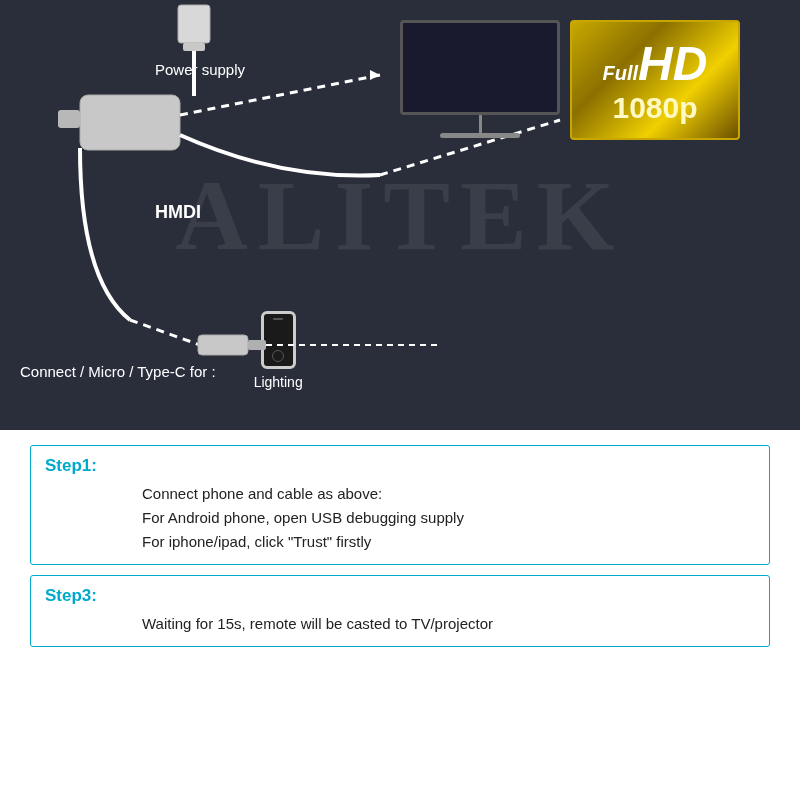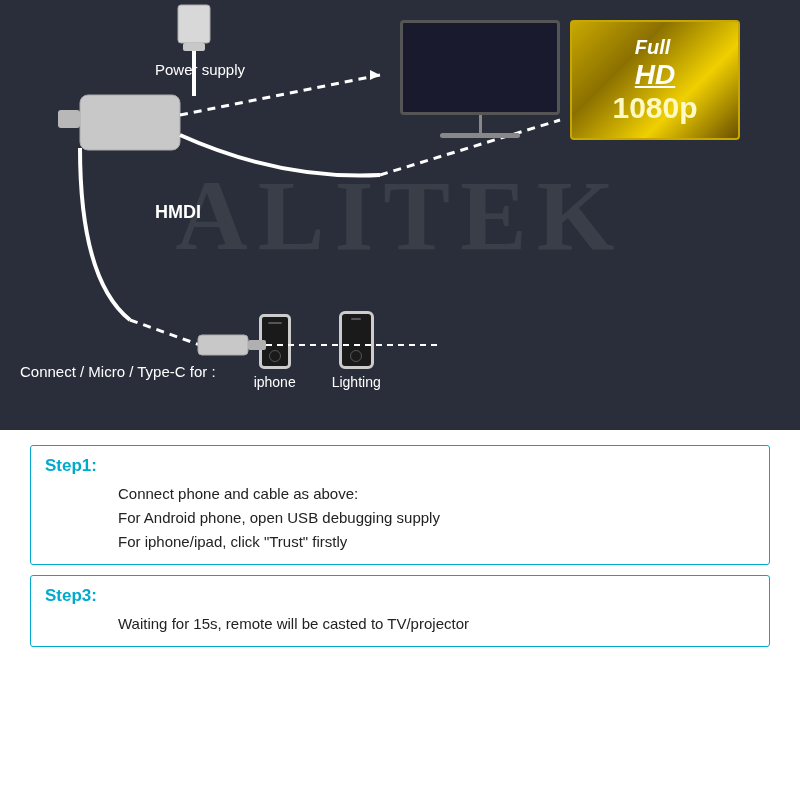--- a/index.html
+++ b/index.html
@@ -214,20 +214,21 @@
       padding: 15px 30px;
     }
 
     .step-row {
       display: flex;
       align-items: flex-start;
       border: 1.5px solid #00aacc;
       border-radius: 3px;
       padding: 10px 14px;
       margin-bottom: 10px;
+      gap: 24px;
     }
     .step-label {
       font-size: 17px;
       font-weight: 900;
       color: #00aacc;
       min-width: 65px;
       white-space: nowrap;
     }
     .step-content {
       font-size: 15px;
@@ -239,23 +240,23 @@
       margin-left: 8px;
     }
   </style>
 </head>
 <body>
 
 <div class="top-section">
   <div class="watermark">ALITEK</div>
 
   <div class="fullhd-badge">
-    <div style="display:flex;align-items:baseline;gap:0;flex-direction:column;">
+    <div style="display:flex;align-items:baseline;gap:0;">
       <span style="color:#fff;font-size:20px;font-style:italic;font-weight:900;">Full</span>
-      <span style="color:#fff;font-size:28px;font-weight:900;font-style:italic;text-decoration:underline;">HD</span>
+      <span style="color:#fff;font-size:48px;font-weight:900;font-style:italic;">HD</span>
     </div>
     <div style="color:#fff9c4;font-size:30px;font-weight:900;">1080p</div>
   </div>
 
   <div class="tv-monitor">
     <div class="tv-screen"></div>
     <div class="tv-stand-neck"></div>
     <div class="tv-stand-base"></div>
   </div>
 
@@ -285,24 +286,20 @@
     <line x1="130" y1="320" x2="200" y2="345" stroke="white" stroke-width="3" stroke-dasharray="8,6"></line>
 
     <rect x="198" y="335" width="50" height="20" rx="4" fill="#c8c8c8" stroke="#aaa" stroke-width="1"></rect>
     <rect x="248" y="340" width="18" height="10" rx="2" fill="#b0b0b0"></rect>
 
     <line x1="266" y1="345" x2="440" y2="345" stroke="white" stroke-width="2" stroke-dasharray="6,5"></line>
   </svg>
 
   <div class="device-row">
     <div class="device-label-text">Connect / Micro / Type-C for :</div>
-    <div class="device-item">
-      <div class="icon-phone"></div>
-      <div class="device-name">iphone</div>
-    </div>
     <div class="device-item">
       <div class="icon-android"></div>
       <div class="device-name">Lighting</div>
     </div>
   </div>
 </div>
 
 <div class="bottom-section">
   <div class="step-row">
     <span class="step-label">Step1:</span>

